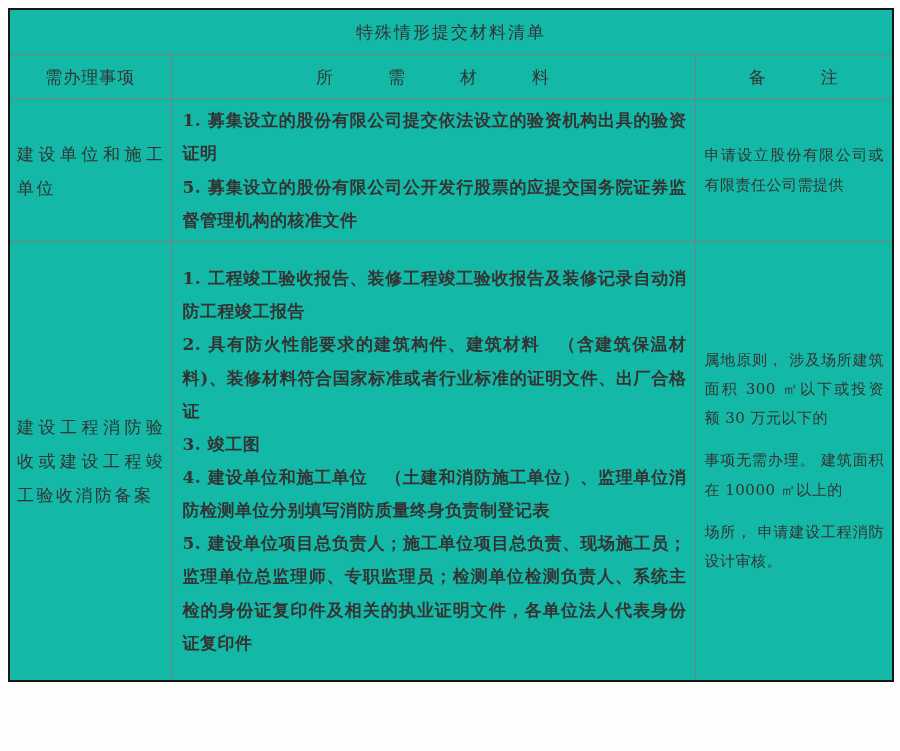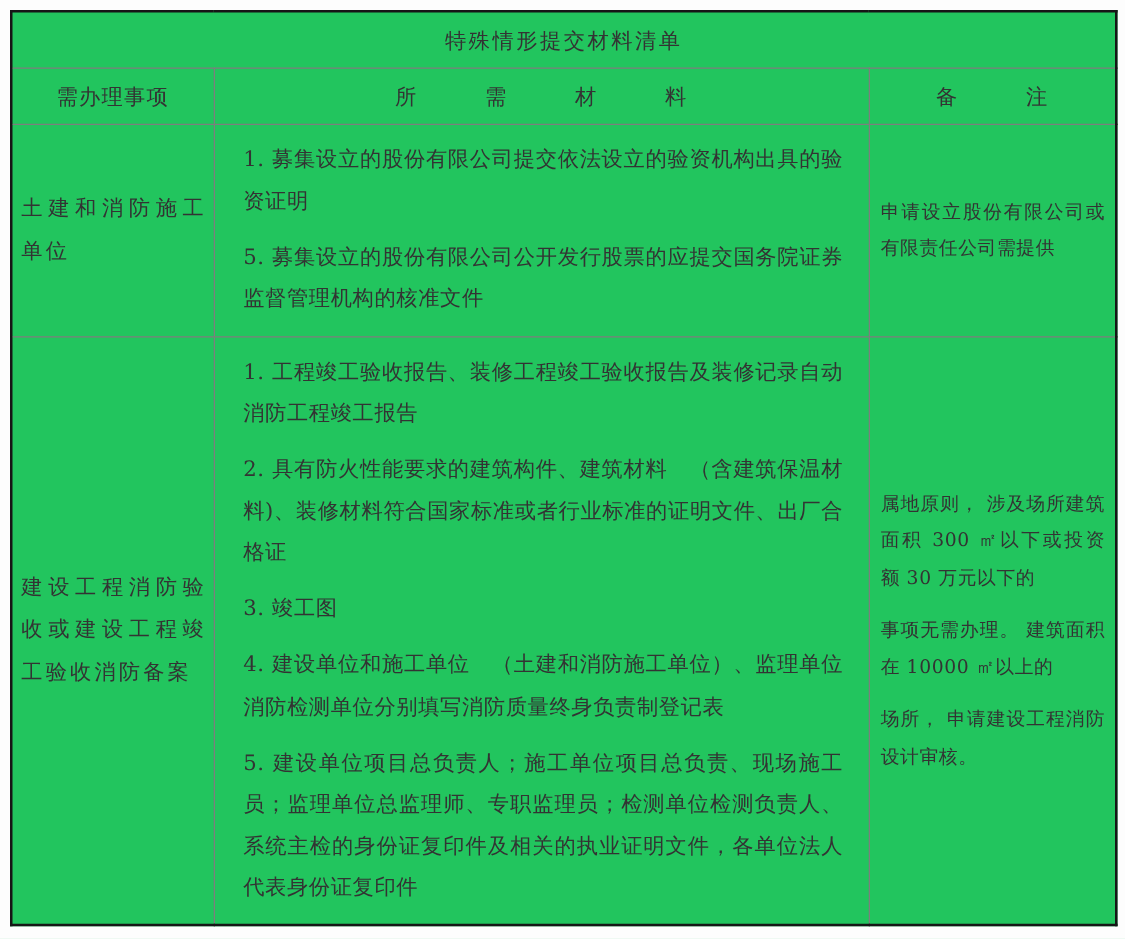--- a/index.html
+++ b/index.html
@@ -15,21 +15,21 @@
   .sheet {
     position: absolute;
     left: 8px;
     top: 8px;
   }
   table.doc-table {
     border-collapse: collapse;
     table-layout: fixed;
     width: 884px;
     border: 2px solid #161616;
-    background: #22c55e;
+    background: #14b8a6;
   }
   td {
     border: 1px solid #7e7e7e;
     vertical-align: middle;
     overflow: hidden;
   }
   col.c1 { width: 162px; }
   col.c2 { width: 524px; }
   col.c3 { width: 198px; }
 
@@ -58,21 +58,21 @@
     text-align: justify;
     line-height: 2.0;
   }
   .mat-cell {
     font-size: 17px;
     letter-spacing: 0.5px;
     padding: 0 8px 0 11px;
     text-align: justify;
     line-height: 1.95;
   }
-  .mat-cell p { margin: 12px; }
+  .mat-cell p { margin: 0; font-weight: bold; }
   .rem-cell {
     font-size: 15px;
     letter-spacing: 0.5px;
     padding: 0 8px 0 9px;
     text-align: justify;
     line-height: 1.95;
   }
   .rem-cell p { margin: 0; }
   .rem-cell p + p { margin-top: 13px; }
 </style>
@@ -89,21 +89,21 @@
     <tbody>
       <tr class="title-row">
         <td colspan="3" class="title-cell">特殊情形提交材料清单</td>
       </tr>
       <tr class="header-row">
         <td class="th-cell">需办理事项</td>
         <td class="th-cell">所　　　需　　　材　　　料</td>
         <td class="th-cell">备　　　注</td>
       </tr>
       <tr class="row1">
-        <td class="item-cell">土建和消防施工单位</td>
+        <td class="item-cell">建设单位和施工单位</td>
         <td class="mat-cell">
             <p>1. 募集设立的股份有限公司提交依法设立的验资机构出具的验资证明</p>
             <p>5. 募集设立的股份有限公司公开发行股票的应提交国务院证券监督管理机构的核准文件</p>
           </td>
         <td class="rem-cell">
             <p>申请设立股份有限公司或有限责任公司需提供</p>
           </td>
       </tr>
       <tr class="row2">
         <td class="item-cell">建设工程消防验收或建设工程竣工验收消防备案</td>

